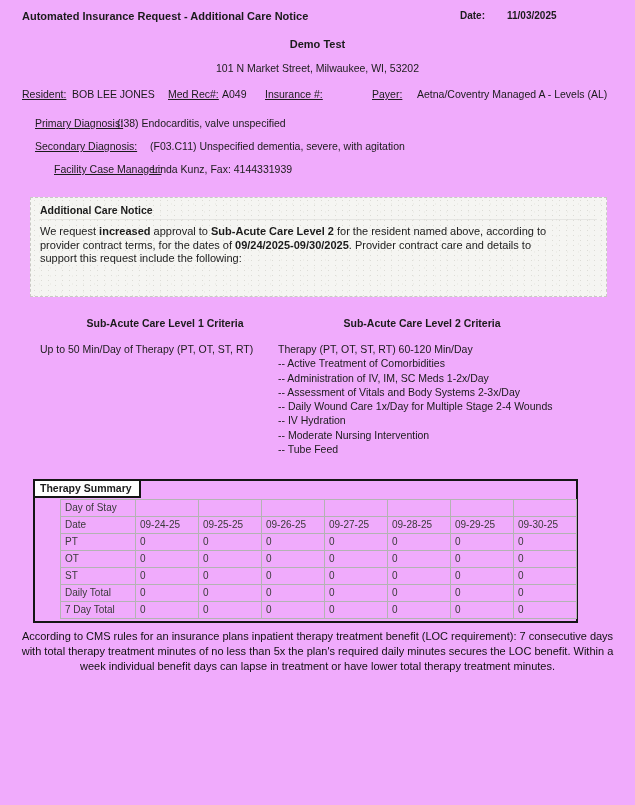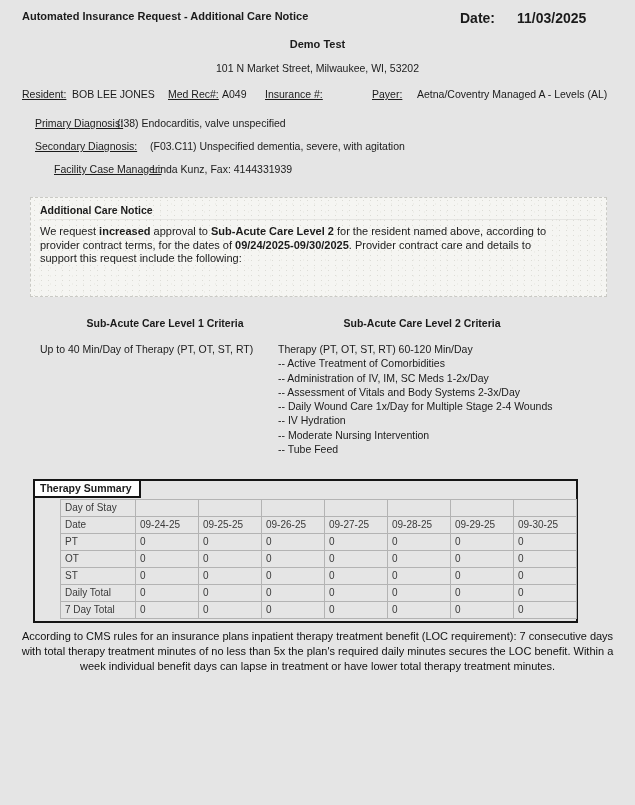--- a/index.html
+++ b/index.html
@@ -1,24 +1,24 @@
 <!DOCTYPE html>
 <html><head>
 <meta charset="utf-8">
 <style>
   html,body{margin:0;padding:0;background:#fff;}
-  .page{position:relative;width:635px;height:805px;background:#e5e5e5;overflow:hidden;
+  .page{position:relative;width:635px;height:805px;background:#f0abfc;overflow:hidden;
         font-family:"Liberation Sans",sans-serif;color:#1b1b1b;}
   .abs{position:absolute;}
   .b{font-weight:bold;}
   .ul{text-decoration:underline;}
 
   
   .doc-title{left:22px;top:10px;font-size:11px;font-weight:bold;}
-  .date-group{left:460px;top:10px;font-size:14px;font-weight:bold;}
+  .date-group{left:460px;top:10px;font-size:10px;font-weight:bold;}
   .date-group .val{margin-left:22px;}
   .center-line{left:0;width:635px;text-align:center;}
   .facility-name{top:38px;font-size:11px;font-weight:bold;}
   .facility-addr{top:62px;font-size:10.5px;}
 
   
   .res-row{top:88px;left:0;width:635px;height:16px;font-size:10.5px;}
   .res-row span{position:absolute;white-space:nowrap;}
   .p-res-l{left:22px;}  .p-res-v{left:72px;}
   .p-mr-l{left:168px;}  .p-mr-v{left:222px;}
@@ -104,21 +104,21 @@
   <div class="abs notice-box">
     <div class="notice-head">Additional Care Notice</div>
     <div class="notice-text">
       <span>We request </span><span class="b">increased</span><span> approval to </span><span class="b">Sub-Acute Care Level 2</span><span> for the resident named above, according to provider contract terms, for the dates of </span><span class="b">09/24/2025-09/30/2025</span><span>. Provider contract care and details to support this request include the following:</span>
     </div>
   </div>
 
   <div class="abs crit-col crit1">
     <div class="crit-head">Sub-Acute Care Level 1 Criteria</div>
     <div>
-        <div class="crit-item">Up to 40 Min/Day of Therapy (PT, OT, ST, RT)</div>
+        <div class="crit-item">Up to 50 Min/Day of Therapy (PT, OT, ST, RT)</div>
       </div>
   </div>
   <div class="abs crit-col crit2">
     <div class="crit-head">Sub-Acute Care Level 2 Criteria</div>
     <div>
         <div class="crit-item">Therapy (PT, OT, ST, RT) 60-120 Min/Day</div>
         <div class="crit-item">-- Active Treatment of Comorbidities</div>
         <div class="crit-item">-- Administration of IV, IM, SC Meds 1-2x/Day</div>
         <div class="crit-item">-- Assessment of Vitals and Body Systems 2-3x/Day</div>
         <div class="crit-item">-- Daily Wound Care 1x/Day for Multiple Stage 2-4 Wounds</div>

